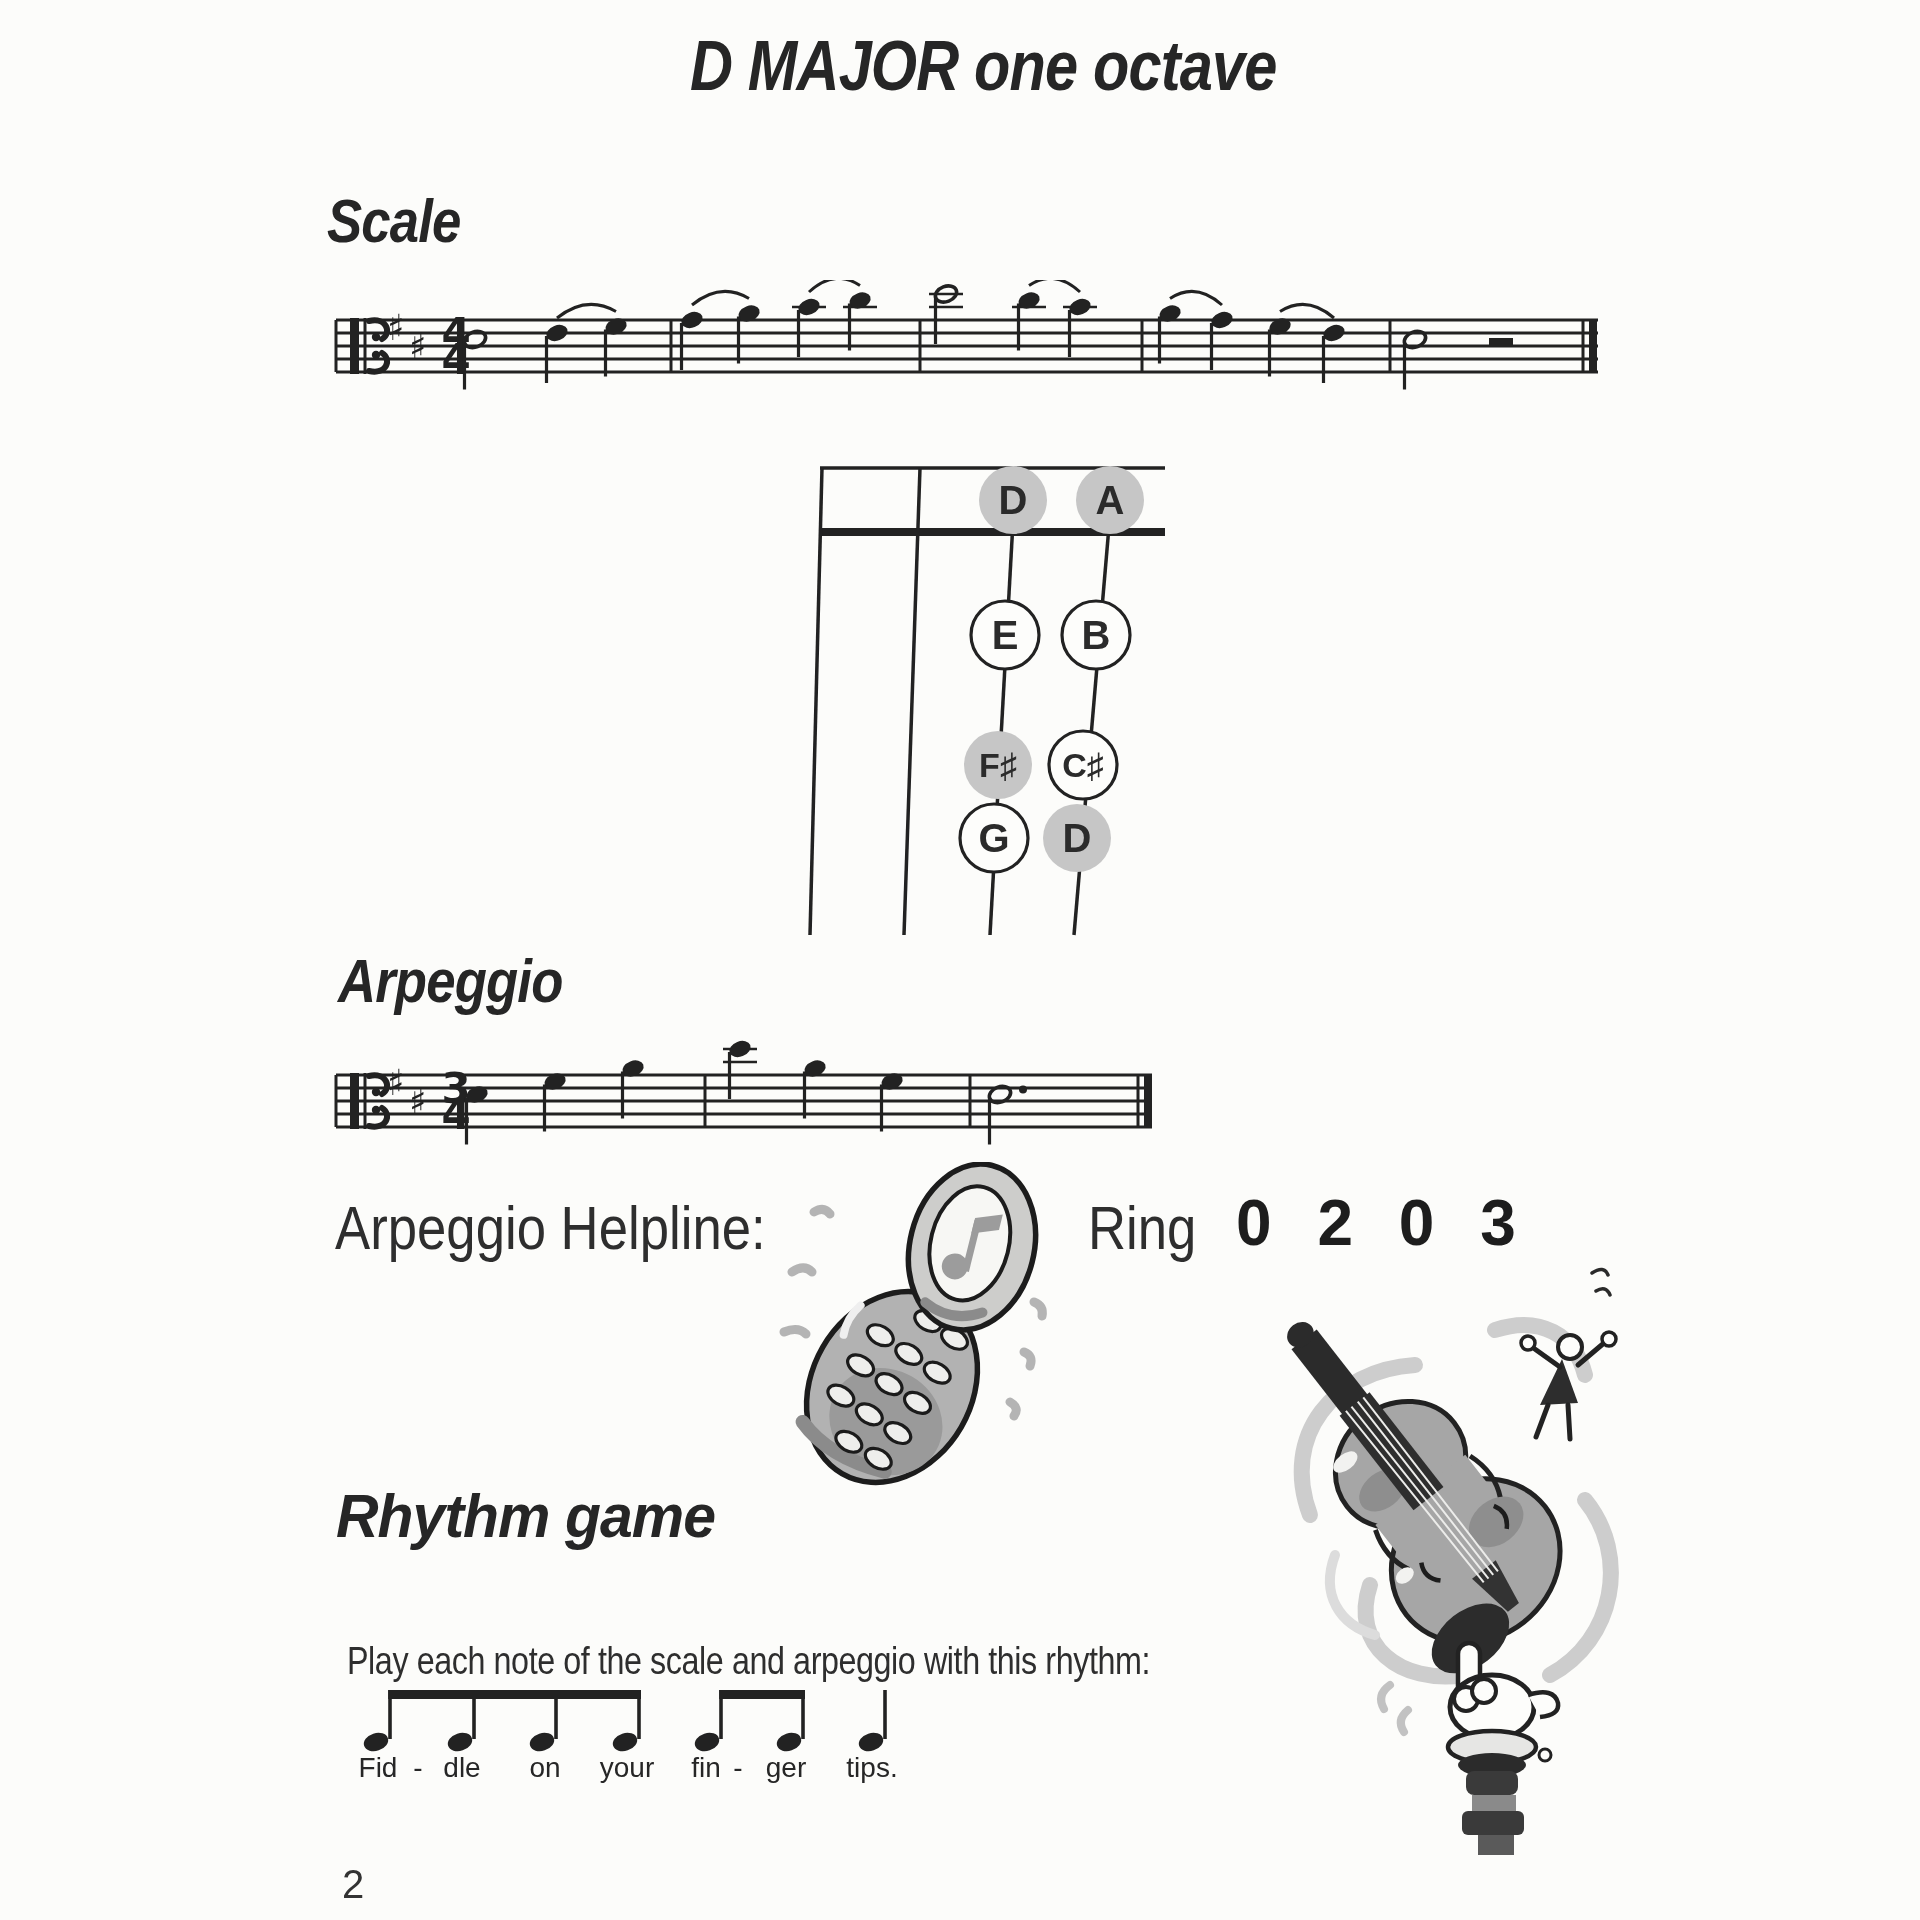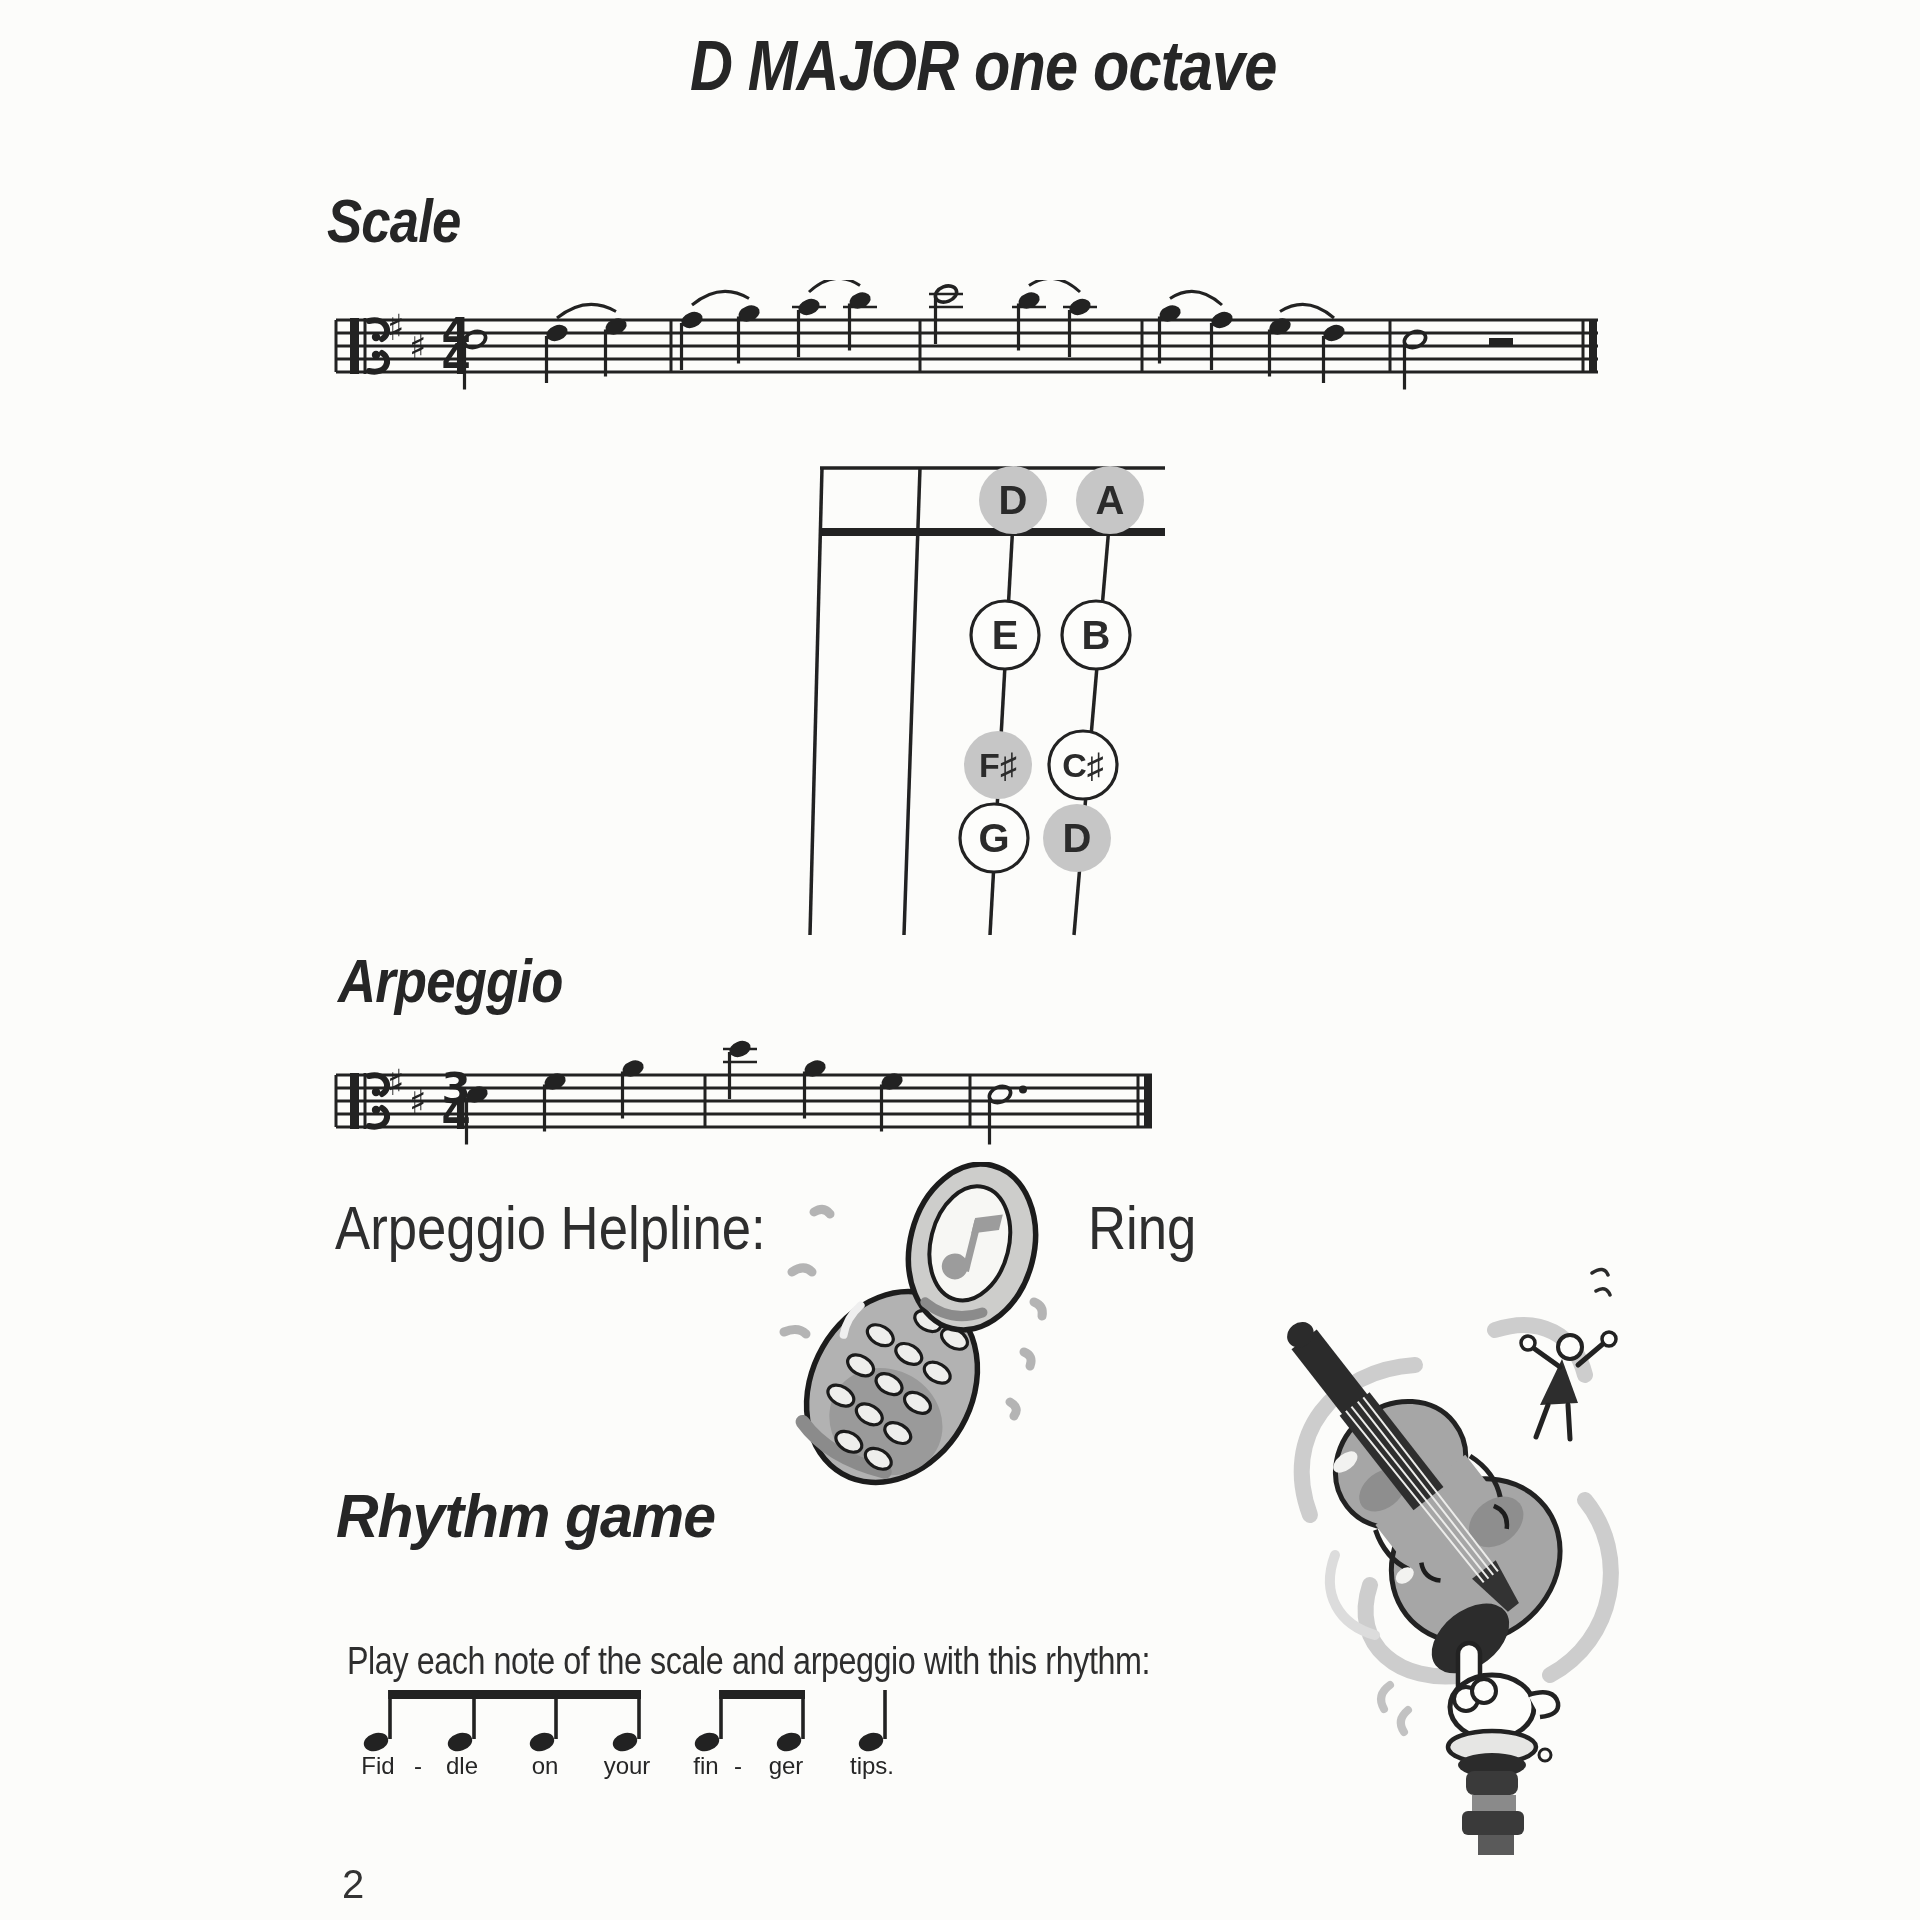--- a/index.html
+++ b/index.html
@@ -16,21 +16,21 @@
   }
   .title{font-size:70px;}
   .h2{font-size:62px;}
   .bodytext{
     display:inline-block;transform:scaleX(.85);transform-origin:left center;
     color:#2e2e2e;white-space:nowrap;
   }
   .helpline{font-size:62px;}
   .instruction{font-size:38px;letter-spacing:-.5px;}
   .ringnum{font-size:64px;font-weight:bold;letter-spacing:14px;color:#1d1d1d;white-space:nowrap;}
-  .lyric{position:absolute;font-size:24px;color:#262626;transform:translateX(-50%);white-space:nowrap;}
+  .lyric{position:absolute;font-size:28px;color:#262626;transform:translateX(-50%);white-space:nowrap;}
   .pagenum{font-size:40px;color:#333;}
   svg text.fb-label{font-family:"Liberation Sans",sans-serif;font-weight:bold;fill:#2b2b2b;}
   svg text.mus{font-family:"DejaVu Sans",sans-serif;font-weight:bold;fill:#222;}
 </style>
 </head>
 <body>
 
 <div class="page">
 
   <div class="abs" style="left:690px;top:26px;">
@@ -189,20 +189,23 @@
         <line x1="659.5" y1="67.5" x2="659.5" y2="114.5" stroke="#222" stroke-width="3.2"></line>
       </g>
   </svg>
 
   <div class="abs" style="left:335px;top:1192px;text-align:center;">
     <span class="bodytext helpline">Arpeggio Helpline:</span>
   </div>
   <div class="abs" style="left:1088px;top:1192px;">
     <span class="bodytext helpline">Ring</span>
   </div>
+  <div class="abs" style="left:1236px;top:1186px;">
+    <span class="ringnum">0 2 0 3</span>
+  </div>
 
   <svg class="abs" style="left:772px;top:1162px;" width="290" height="330" viewBox="0 0 290 330">
     <g stroke="#b4b4b4" stroke-width="9" stroke-linecap="round" fill="none">
       <path d="M 42 50 q 10 -6 16 2"></path>
       <path d="M 20 110 q 12 -8 20 0"></path>
       <path d="M 12 170 q 14 -6 22 2"></path>
       <path d="M 262 140 q 10 4 8 14"></path>
       <path d="M 252 190 q 10 4 6 14"></path>
       <path d="M 238 240 q 10 6 4 14"></path>
     </g>

